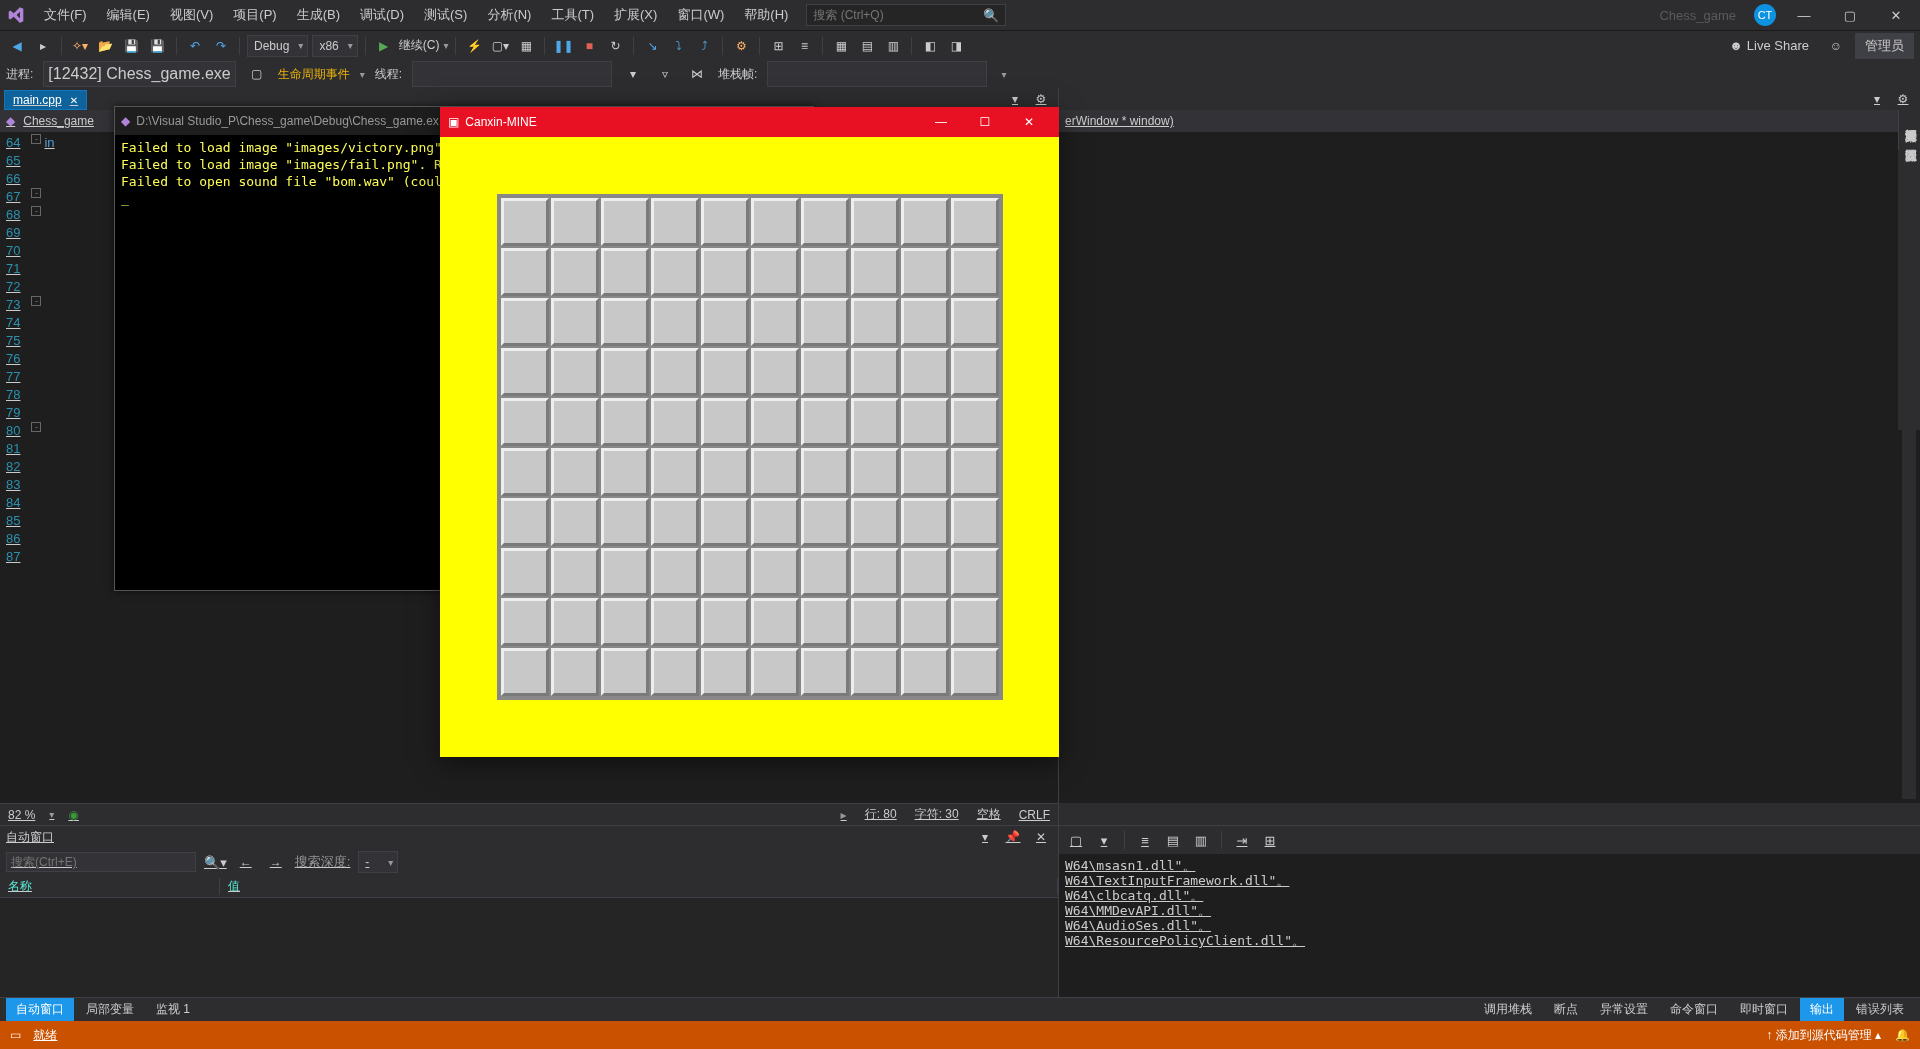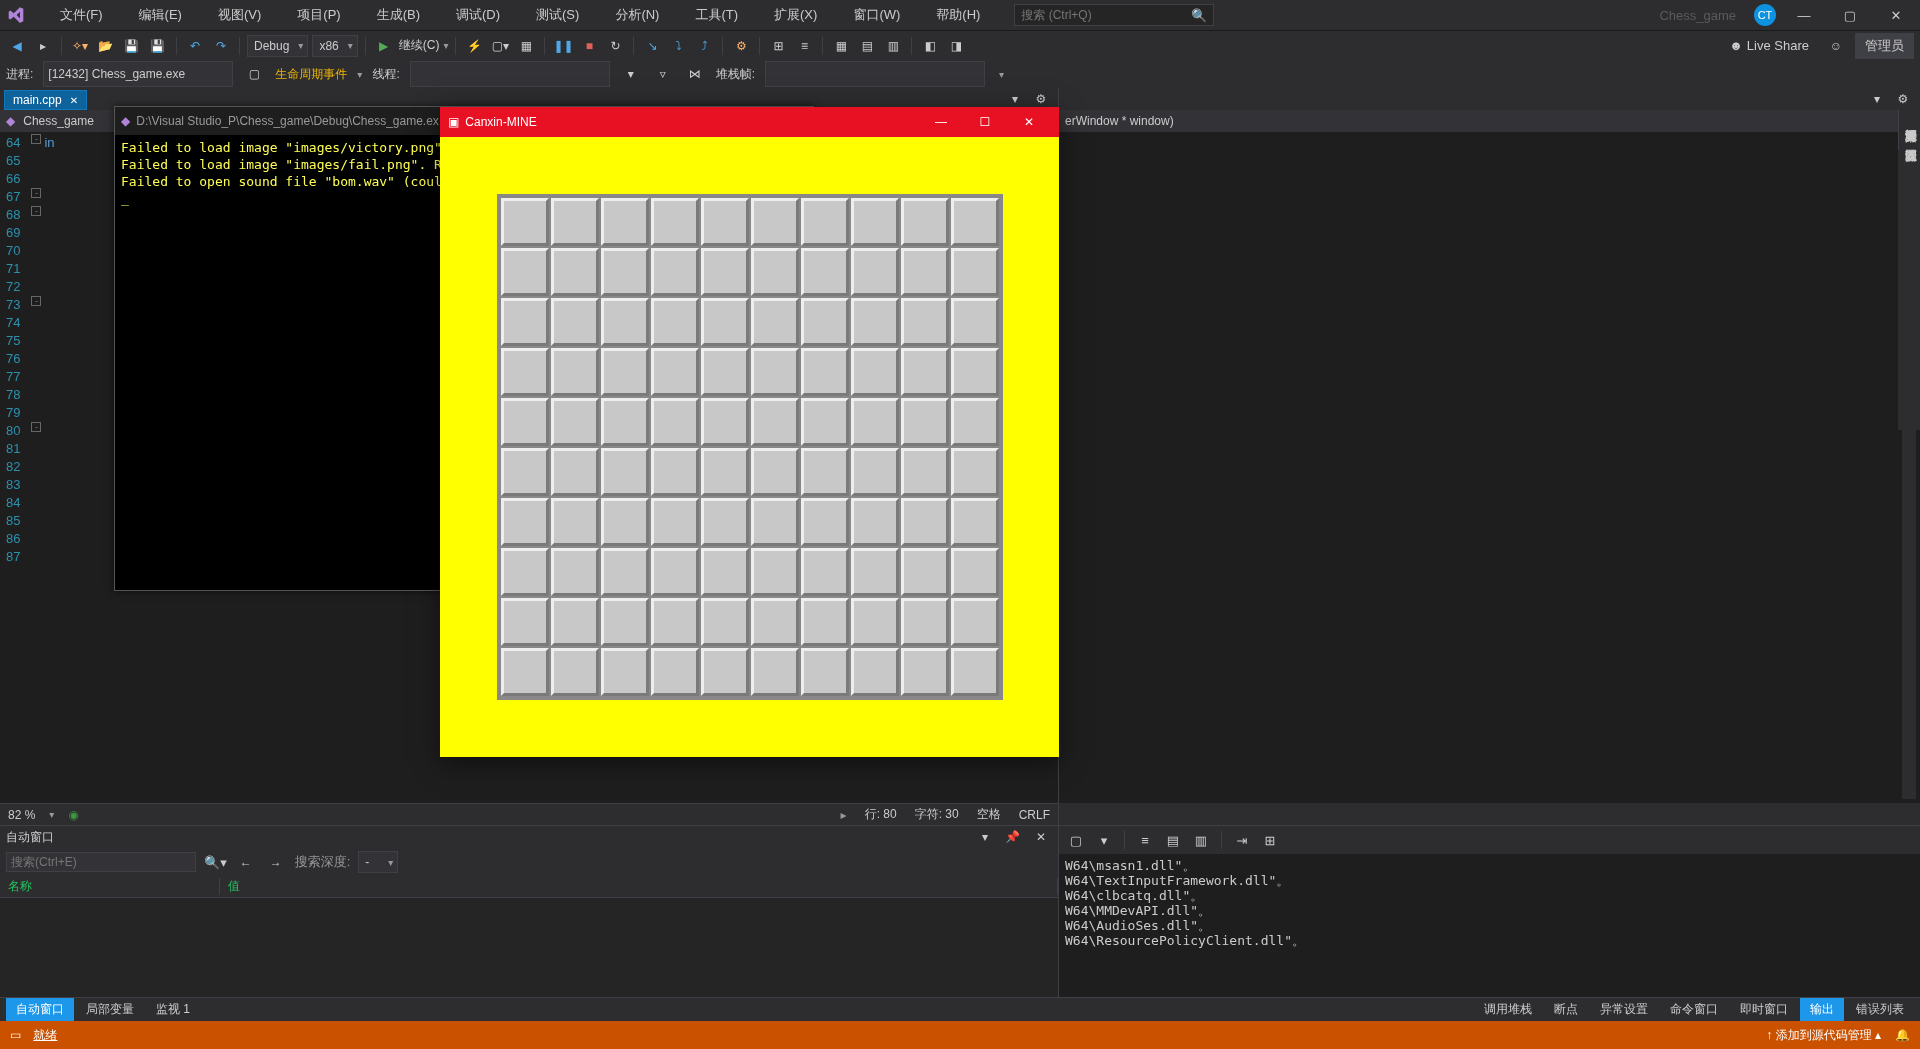--- a/index.html
+++ b/index.html
@@ -1,19 +1,19 @@
 <!DOCTYPE html>
 <html><head>
 <meta charset="utf-8">
 <style>
 * { margin:0; padding:0; box-sizing:border-box; font-family:"Microsoft YaHei","Segoe UI",sans-serif; }
 body { background:#2d2d30; color:#ccc; width:1920px; height:1049px; overflow:hidden; position:relative; font-size:13px; }
 
 
-.menubar { height:30px; background:#2d2d30; display:flex; align-items:center; padding:0 6px; gap:20px; }
+.menubar { height:30px; background:#2d2d30; display:flex; align-items:center; padding:0 6px; gap:4px; }
 .vs-logo { width:20px; height:20px; display:inline-flex; align-items:center; justify-content:center; margin-right:6px; }
 .menubar .menu-item { padding:4px 8px; cursor:default; color:#ccc; font-size:13px; }
 .menubar .search { margin-left:6px; display:flex; align-items:center; background:#252526; border:1px solid #3f3f46; height:22px; width:200px; padding:0 6px; }
 .menubar .search input { background:transparent; border:none; color:#ccc; outline:none; flex:1 1 auto; font-size:12px; }
 .menubar .search .mag { color:#ccc; margin-left:4px; }
 .menubar .right { margin-left:auto; display:flex; align-items:center; gap:10px; }
 .menubar .right .proj { color:#5a5a5e; padding:2px 8px; }
 .avatar { width:22px;height:22px;border-radius:50%;background:#0d92e0;color:#fff;display:flex;align-items:center;justify-content:center;font-size:11px;font-weight:400; }
 .winbtn { width:36px;height:28px;display:flex;align-items:center;justify-content:center;color:#ccc; }
 
@@ -25,24 +25,24 @@
 .tbtn.green{color:#55aa55;}
 .tbtn.red{color:#e06055;}
 .tbtn.purple{color:#b085d9;}
 .tsep { width:1px;height:18px;background:#3f3f46;margin:0 3px; }
 .combo { background:#333337;border:1px solid #3f3f46;height:22px;padding:0 18px 0 6px;color:#ccc;font-size:12px;display:flex;align-items:center;position:relative; }
 .combo::after{content:"▾";position:absolute;right:4px;color:#999;font-size:10px;}
 .liveshare { display:flex;align-items:center;gap:4px;color:#ccc;padding:2px 8px; }
 .adminbtn { background:#3f3f46;padding:4px 10px;color:#ccc;cursor:default; }
 
 .toolbar2 { height:28px; background:#2d2d30; display:flex; align-items:center; padding:0 6px; gap:10px; color:#ccc; font-size:12px; }
-.toolbar2 .combo2 { background:#333337;border:1px solid #3f3f46;height:20px;min-width:190px;padding:12px 4px;color:#ccc;font-size:12px;display:flex;align-items:center; }
-
-
-.main { position:absolute; top:88px; left:0; right:0; bottom:28px; display:flex; }
+.toolbar2 .combo2 { background:#333337;border:1px solid #3f3f46;height:20px;min-width:190px;padding:12px 4px;color:#ccc;font-size:16px;display:flex;align-items:center; }
+
+
+.main { position:absolute; top:88px; left:0; right:0; bottom:28px; display:flex;text-decoration:underline; }
 .editor-col { flex:0 0 1058px; display:flex; flex-direction:column; position:relative; }
 .right-col { flex:1; display:flex; flex-direction:column; border-left:1px solid #3f3f46; }
 .right-tabs { position:absolute; right:0; top:88px; width:22px; background:#2d2d30; }
 .right-tabs .vtab { writing-mode:vertical-rl; padding:10px 3px; color:#ccc; font-size:12px; background:#2d2d30; border-left:1px solid #3f3f46; cursor:default; }
 
 
 .doctabs { height:22px; background:#2d2d30; display:flex; align-items:flex-end; padding-left:4px; }
 .doctab { background:#0e639c; color:#fff; padding:2px 8px; font-size:12px; display:flex; align-items:center; gap:8px; height:20px; border:1px solid #1177bb; }
 .doctab .close {font-size:10px;}
 .doctabs .tools{ margin-left:auto; display:flex; gap:4px; padding-right:6px; color:#ccc;}
@@ -64,21 +64,21 @@
 .edstatus .ok{color:#3c9a3c;}
 .edstatus .pushright{margin-left:auto;display:flex;gap:18px;align-items:center;}
 
 
 .bottompanel { flex:0 0 196px; display:flex; flex-direction:column; border-top:1px solid #3f3f46; }
 .bp-title { height:22px; background:#2d2d30; display:flex; align-items:center; padding:0 6px; color:#ccc; font-size:12px; }
 .bp-title .tools{margin-left:auto;display:flex;gap:6px;}
 .bp-search { height:28px; display:flex; align-items:center; gap:8px; padding:0 6px; }
 .bp-search input { background:#333337; border:1px solid #3f3f46; height:20px; color:#ccc; padding:0 4px; width:190px; font-size:12px; }
 .bp-table { flex:1; background:#252526; overflow:hidden; }
-.bp-table .hdr { display:flex; background:#2d2d30; height:22px; align-items:center; color:#22c55e; font-size:12px; border-bottom:1px solid #3f3f46; }
+.bp-table .hdr { display:flex; background:#2d2d30; height:22px; align-items:center; color:#5eead4; font-size:12px; border-bottom:1px solid #3f3f46; }
 .bp-table .hdr .col{ padding:0 8px; border-right:1px solid #3f3f46; }
 
 
 .bottomtabs { height:24px; background:#2d2d30; display:flex; align-items:center; gap:2px; padding:0 6px; font-size:12px; color:#ccc; border-top:1px solid #3f3f46; }
 .bottomtabs .tab{ padding:3px 10px; cursor:default; }
 .bottomtabs .tab.active{ background:#1c97ea; color:#fff; }
 .bottomtabs .spacer{flex:1;}
 
 
 .statusbar { position:absolute; bottom:0; left:0; right:0; height:28px; background:#ca5100; color:#fff; display:flex; align-items:center; padding:0 10px; font-size:12px; }

